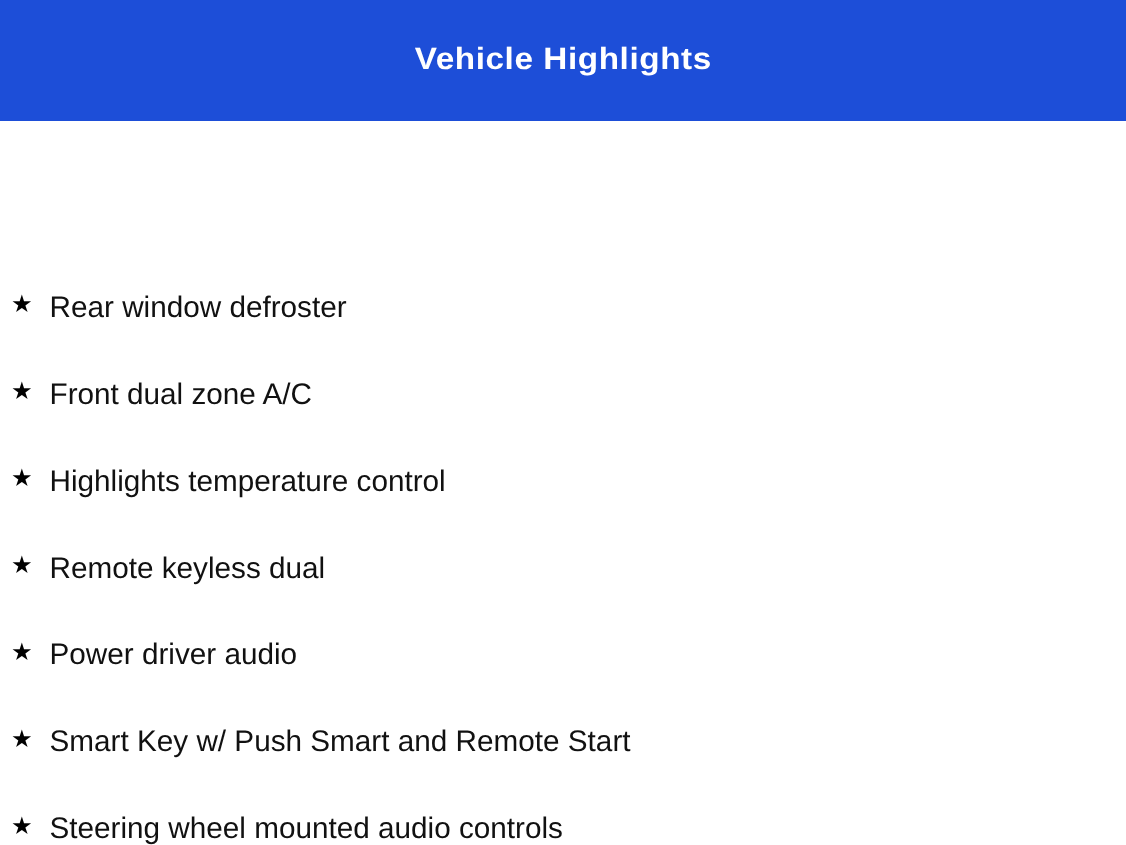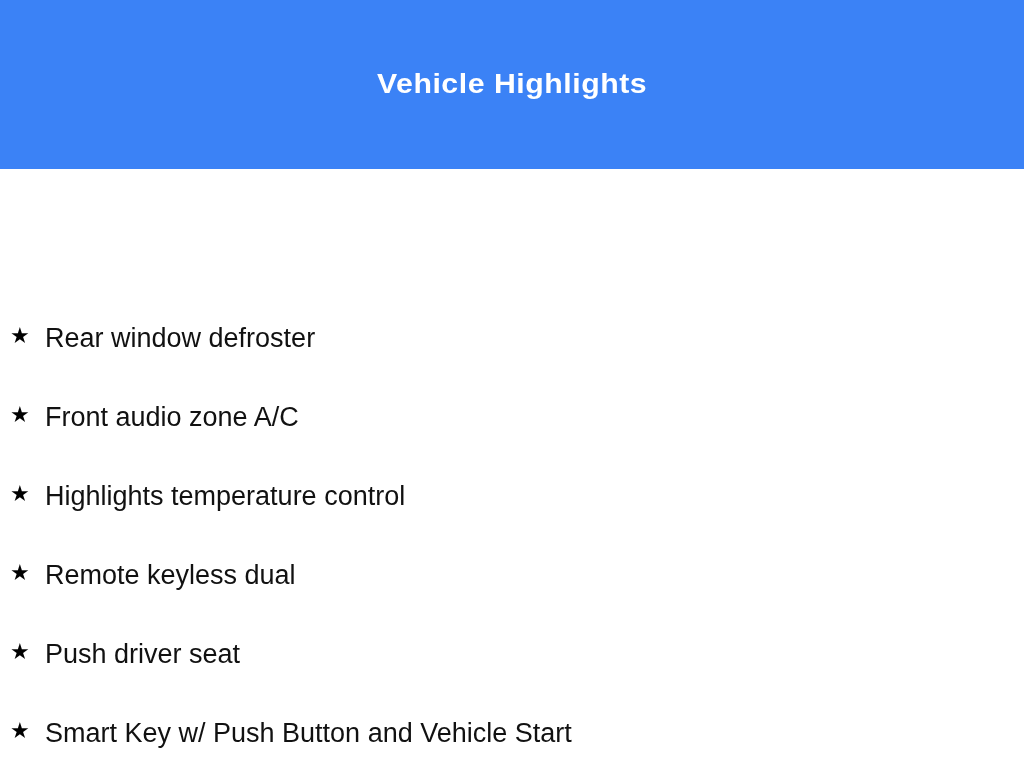--- a/index.html
+++ b/index.html
@@ -5,22 +5,22 @@
   html, body {
     margin: 0;
     padding: 0;
     width: 1024px;
     height: 768px;
     background: #ffffff;
     overflow: hidden;
   }
   .header {
     width: 1024px;
-    height: 169px;
-    background: #3b82f6;
+    height: 110px;
+    background: #1d4ed8;
     display: flex;
     align-items: center;
     justify-content: center;
   }
   .header-title {
     font-family: "Liberation Sans", sans-serif;
     font-weight: bold;
     font-size: 28px;
     color: #ffffff;
     letter-spacing: 0.5px;
@@ -67,37 +67,37 @@
   <div class="header-title">Vehicle Highlights</div>
 </div>
 
 <ul class="list">
   <li class="list-item" style="top:150px">
     <span class="star-icon">★</span>
     <span class="item-label">Rear window defroster</span>
   </li>
   <li class="list-item" style="top:229px">
     <span class="star-icon">★</span>
-    <span class="item-label">Front audio zone A/C</span>
+    <span class="item-label">Front dual zone A/C</span>
   </li>
   <li class="list-item" style="top:308px">
     <span class="star-icon">★</span>
     <span class="item-label">Highlights temperature control</span>
   </li>
   <li class="list-item" style="top:387px">
     <span class="star-icon">★</span>
     <span class="item-label">Remote keyless dual</span>
   </li>
   <li class="list-item" style="top:466px">
     <span class="star-icon">★</span>
-    <span class="item-label">Push driver seat</span>
+    <span class="item-label">Power driver audio</span>
   </li>
   <li class="list-item" style="top:545px">
     <span class="star-icon">★</span>
-    <span class="item-label">Smart Key w/ Push Button and Vehicle Start</span>
+    <span class="item-label">Smart Key w/ Push Smart and Remote Start</span>
   </li>
   <li class="list-item" style="top:624px">
     <span class="star-icon">★</span>
     <span class="item-label">Steering wheel mounted audio controls</span>
   </li>
   <li class="list-item" style="top:703px">
     
     
   </li>
 </ul>

